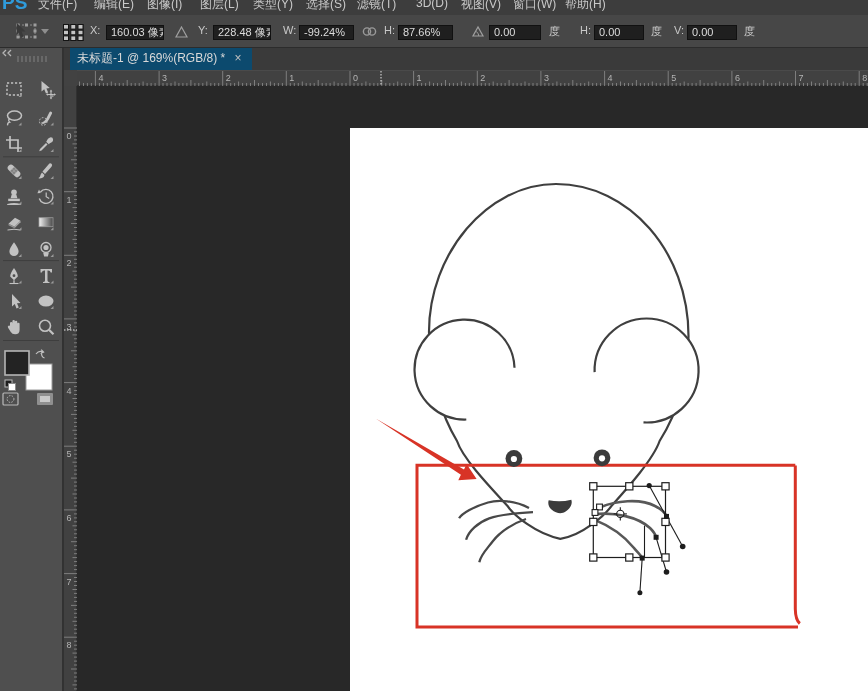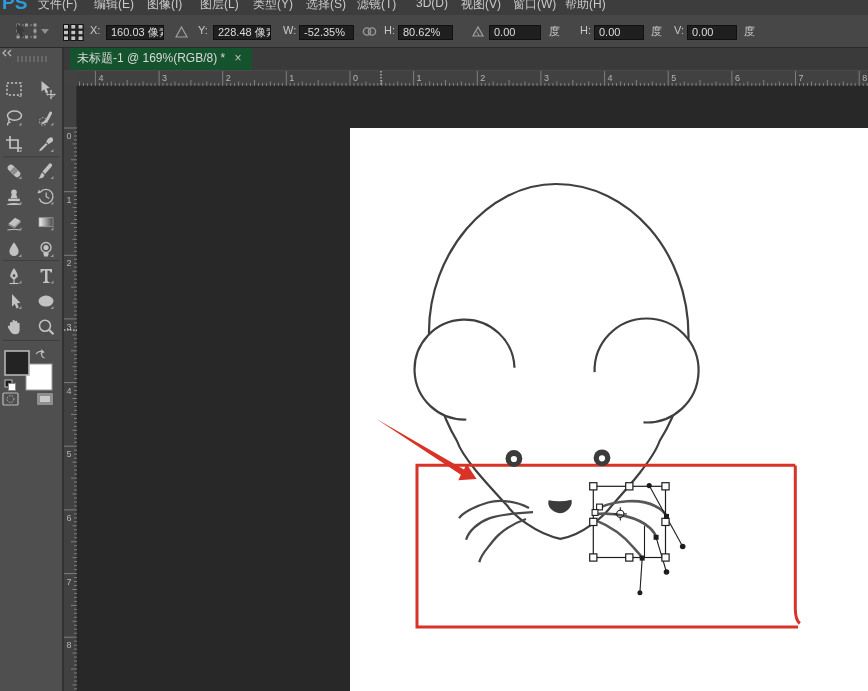--- a/index.html
+++ b/index.html
@@ -7,21 +7,21 @@
     font-family:"Liberation Sans", sans-serif; }
   .abs { position:absolute; }
   #menubar { position:absolute; left:0; top:0; width:868px; height:15px; background:#3d3d3d;padding-left:13px; }
   #menubar span.mi { position:absolute; top:-4px; font-size:12px; color:#c9c9c9; white-space:nowrap; }
   #pslogo { position:absolute; left:2px; top:-8px; font-size:19px; font-weight:bold; color:#2f9bdb; letter-spacing:0px; }
   #optbar { position:absolute; left:0; top:15px; width:868px; height:33px; background:#474747; border-bottom:1px solid #2c2c2c; }
   .lbl { position:absolute; top:9px; font-size:11px; color:#c9c9c9; }
   .ibox { position:absolute; top:10px; height:15px; background:#1f1f1f; border:1px solid #111;
      color:#dcdcdc; font-size:11px; line-height:13px; padding-left:4px; overflow:hidden; white-space:nowrap; }
   #tabbar { position:absolute; left:62px; top:48px; width:806px; height:22px; background:#3a3a3a; }
-  #tab { position:absolute; left:8px; top:0; width:182px; height:22px; background:#14532d;
+  #tab { position:absolute; left:8px; top:0; width:182px; height:22px; background:#0c4a6e;
      color:#d8d8d8; font-size:12px; line-height:21px; padding-left:7px; }
   #tbtop { position:absolute; left:0; top:48px; width:62px; height:22px; background:#4f4f4f; }
   #toolbar { position:absolute; left:0; top:70px; width:62px; height:621px; background:#4f4f4f; }
   #tbedge { position:absolute; left:62px; top:48px; width:2px; height:643px; background:#323232; }
   #rcorner { position:absolute; left:64px; top:70px; width:13px; height:16px; background:#424242; }
   #docarea { position:absolute; left:64px; top:70px; width:804px; height:621px; background:#282828; }
   #canvas { position:absolute; left:286px; top:58px; width:518px; height:563px; background:#ffffff; }
 </style>
 </head>
 <body>
@@ -70,27 +70,27 @@
       </g>
     </svg>
   <span class="lbl" style="left:90px">X:</span>
   <div class="ibox" style="left:106px;width:58px">160.03 像素</div>
   <svg class="abs" style="left:175px;top:11px" width="13" height="12" viewBox="0 0 13 12">
     <path d="M6.5 1 L12 11 L1 11 Z" fill="none" stroke="#a0a0a0" stroke-width="1.2"></path>
   </svg>
   <span class="lbl" style="left:198px">Y:</span>
   <div class="ibox" style="left:213px;width:58px">228.48 像素</div>
   <span class="lbl" style="left:283px">W:</span>
-  <div class="ibox" style="left:299px;width:55px">-52.35%</div>
+  <div class="ibox" style="left:299px;width:55px">-99.24%</div>
   <svg class="abs" style="left:362px;top:11px" width="15" height="11" viewBox="0 0 15 11">
     <circle cx="5" cy="5.5" r="3.6" fill="none" stroke="#9a9a9a" stroke-width="1.4"></circle>
     <circle cx="10" cy="5.5" r="3.6" fill="none" stroke="#9a9a9a" stroke-width="1.4"></circle>
   </svg>
   <span class="lbl" style="left:384px">H:</span>
-  <div class="ibox" style="left:398px;width:55px">80.62%</div>
+  <div class="ibox" style="left:398px;width:55px">87.66%</div>
   <svg class="abs" style="left:471px;top:10px" width="14" height="13" viewBox="0 0 14 13">
     <path d="M2 11 L12 11 L7 2 Z" fill="none" stroke="#a0a0a0" stroke-width="1.2"></path>
     <path d="M7.8 11 A5 5 0 0 0 5.2 6.6" fill="none" stroke="#a0a0a0" stroke-width="1"></path>
   </svg>
   <div class="ibox" style="left:489px;width:52px">0.00</div>
   <span class="lbl" style="left:549px">度</span>
   <span class="lbl" style="left:580px">H:</span>
   <div class="ibox" style="left:594px;width:50px">0.00</div>
   <span class="lbl" style="left:651px">度</span>
   <span class="lbl" style="left:674px">V:</span>

